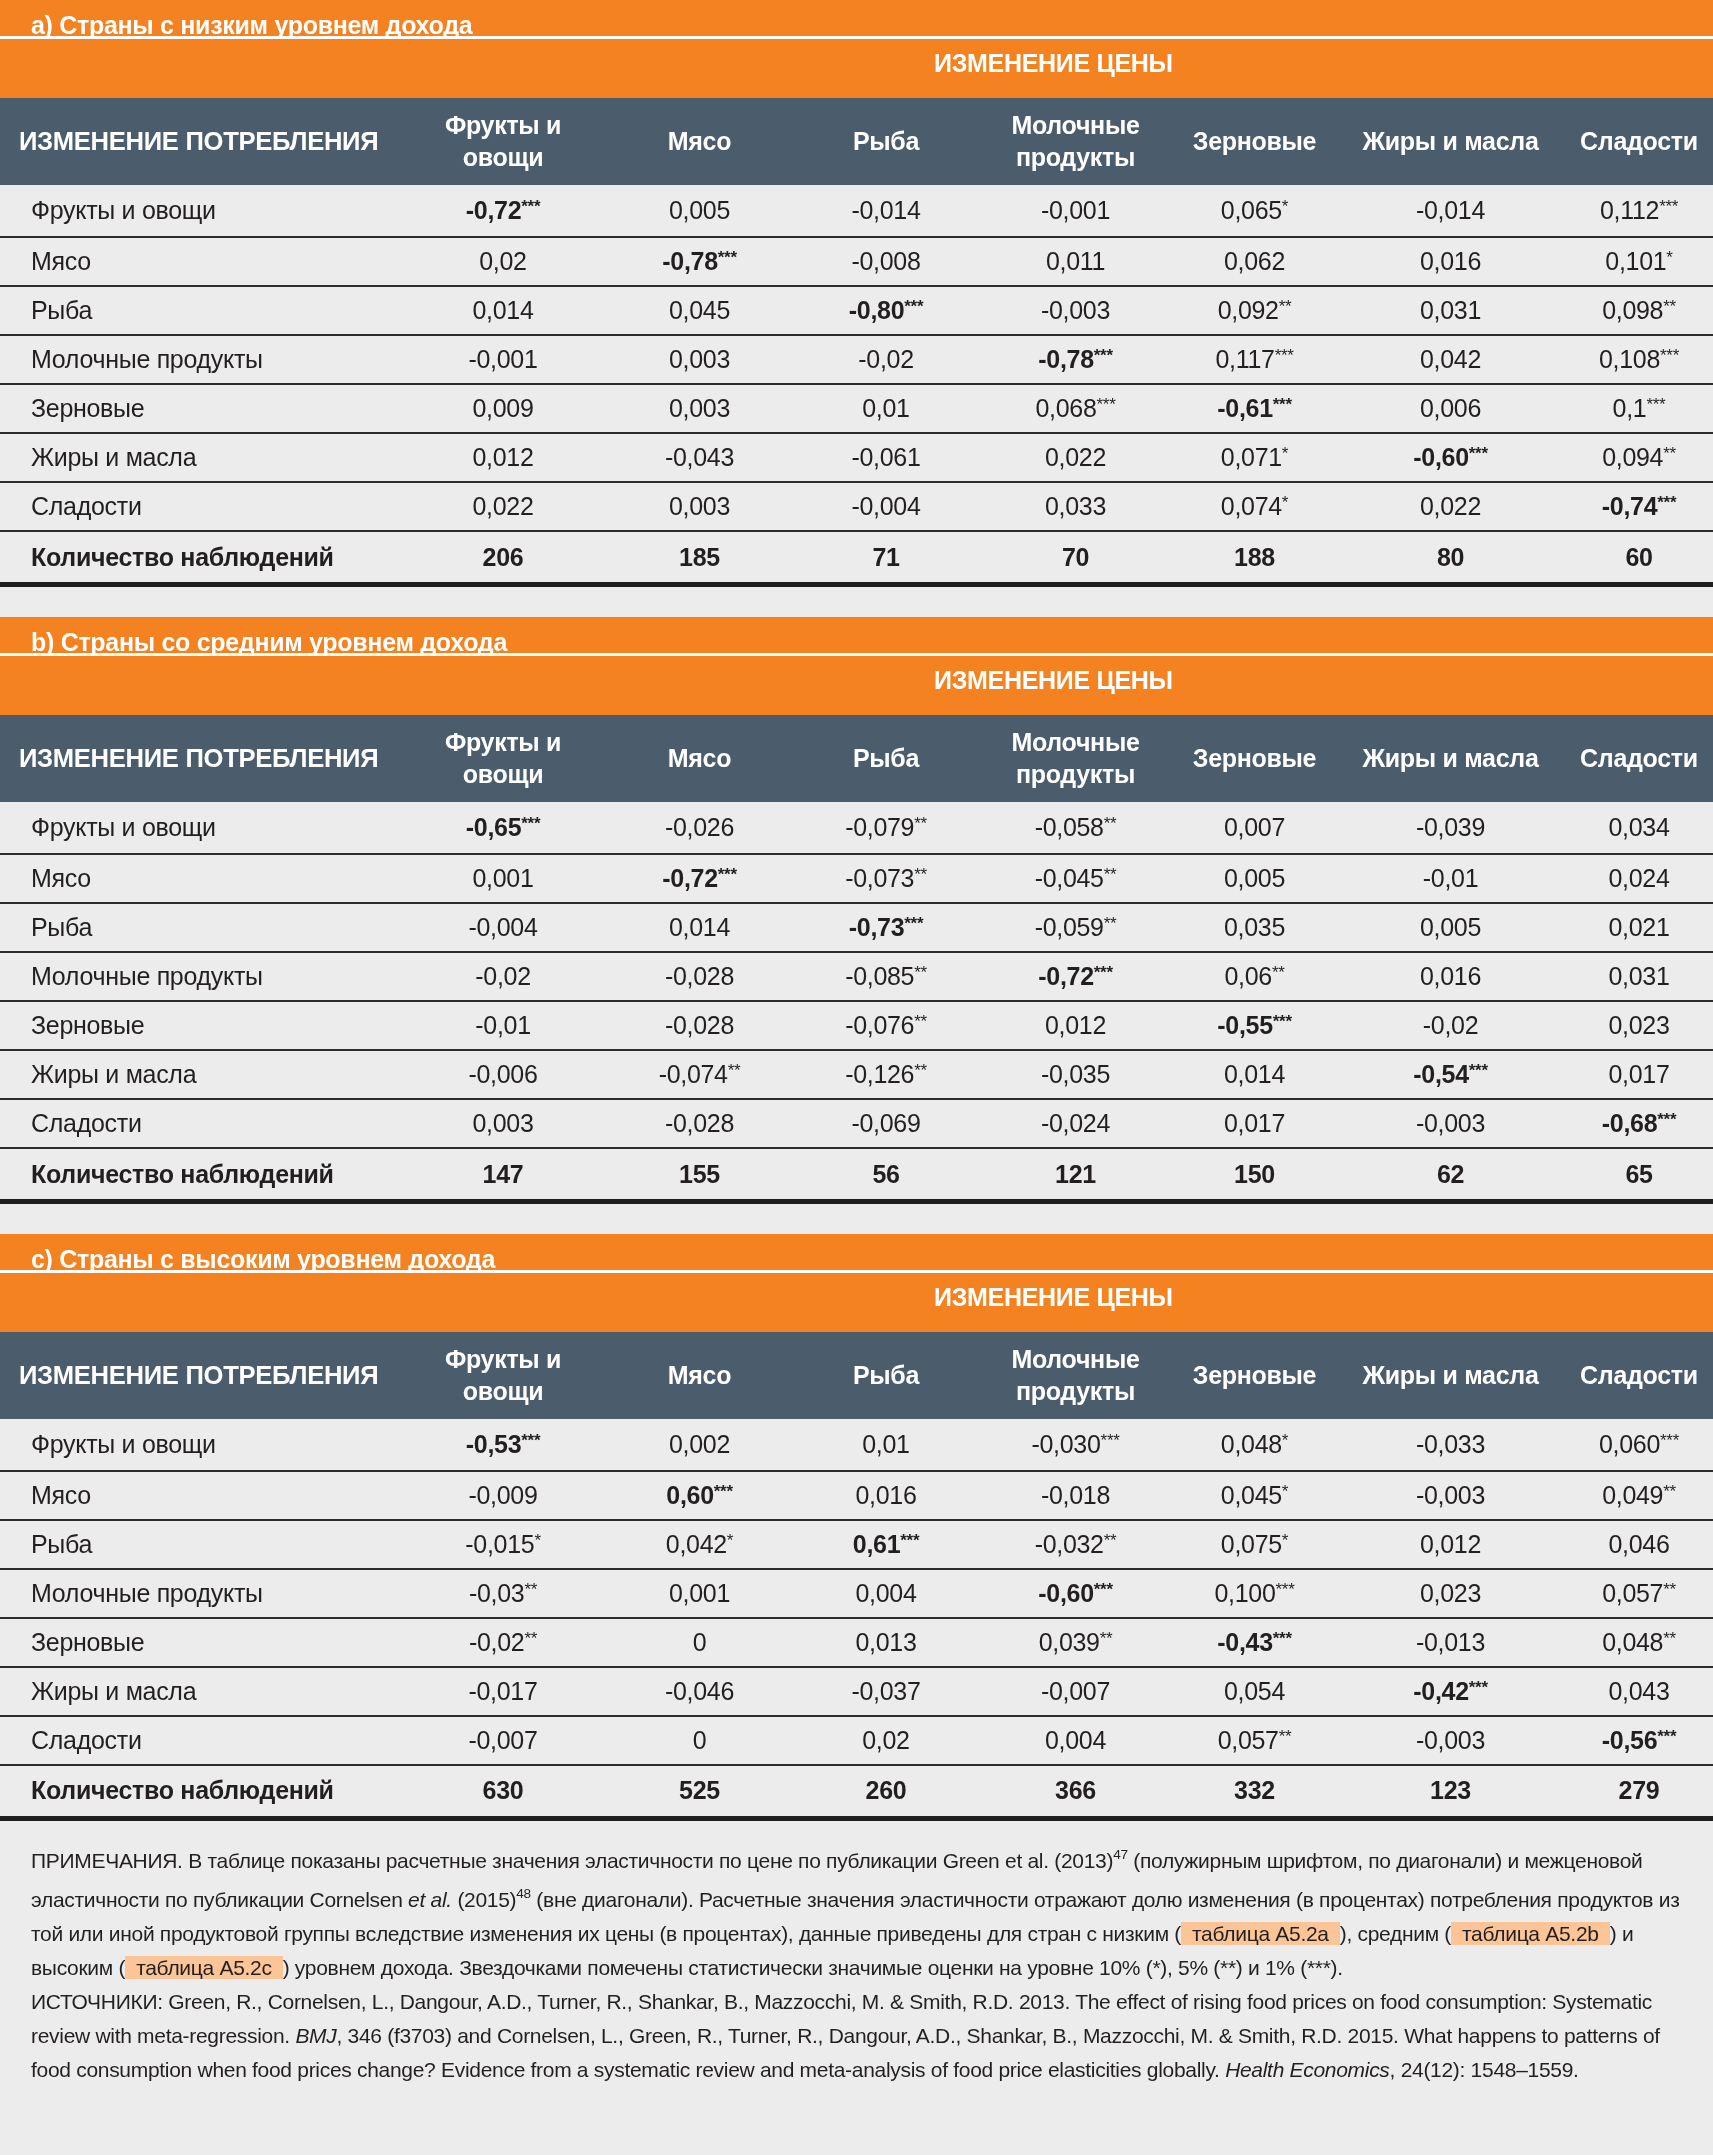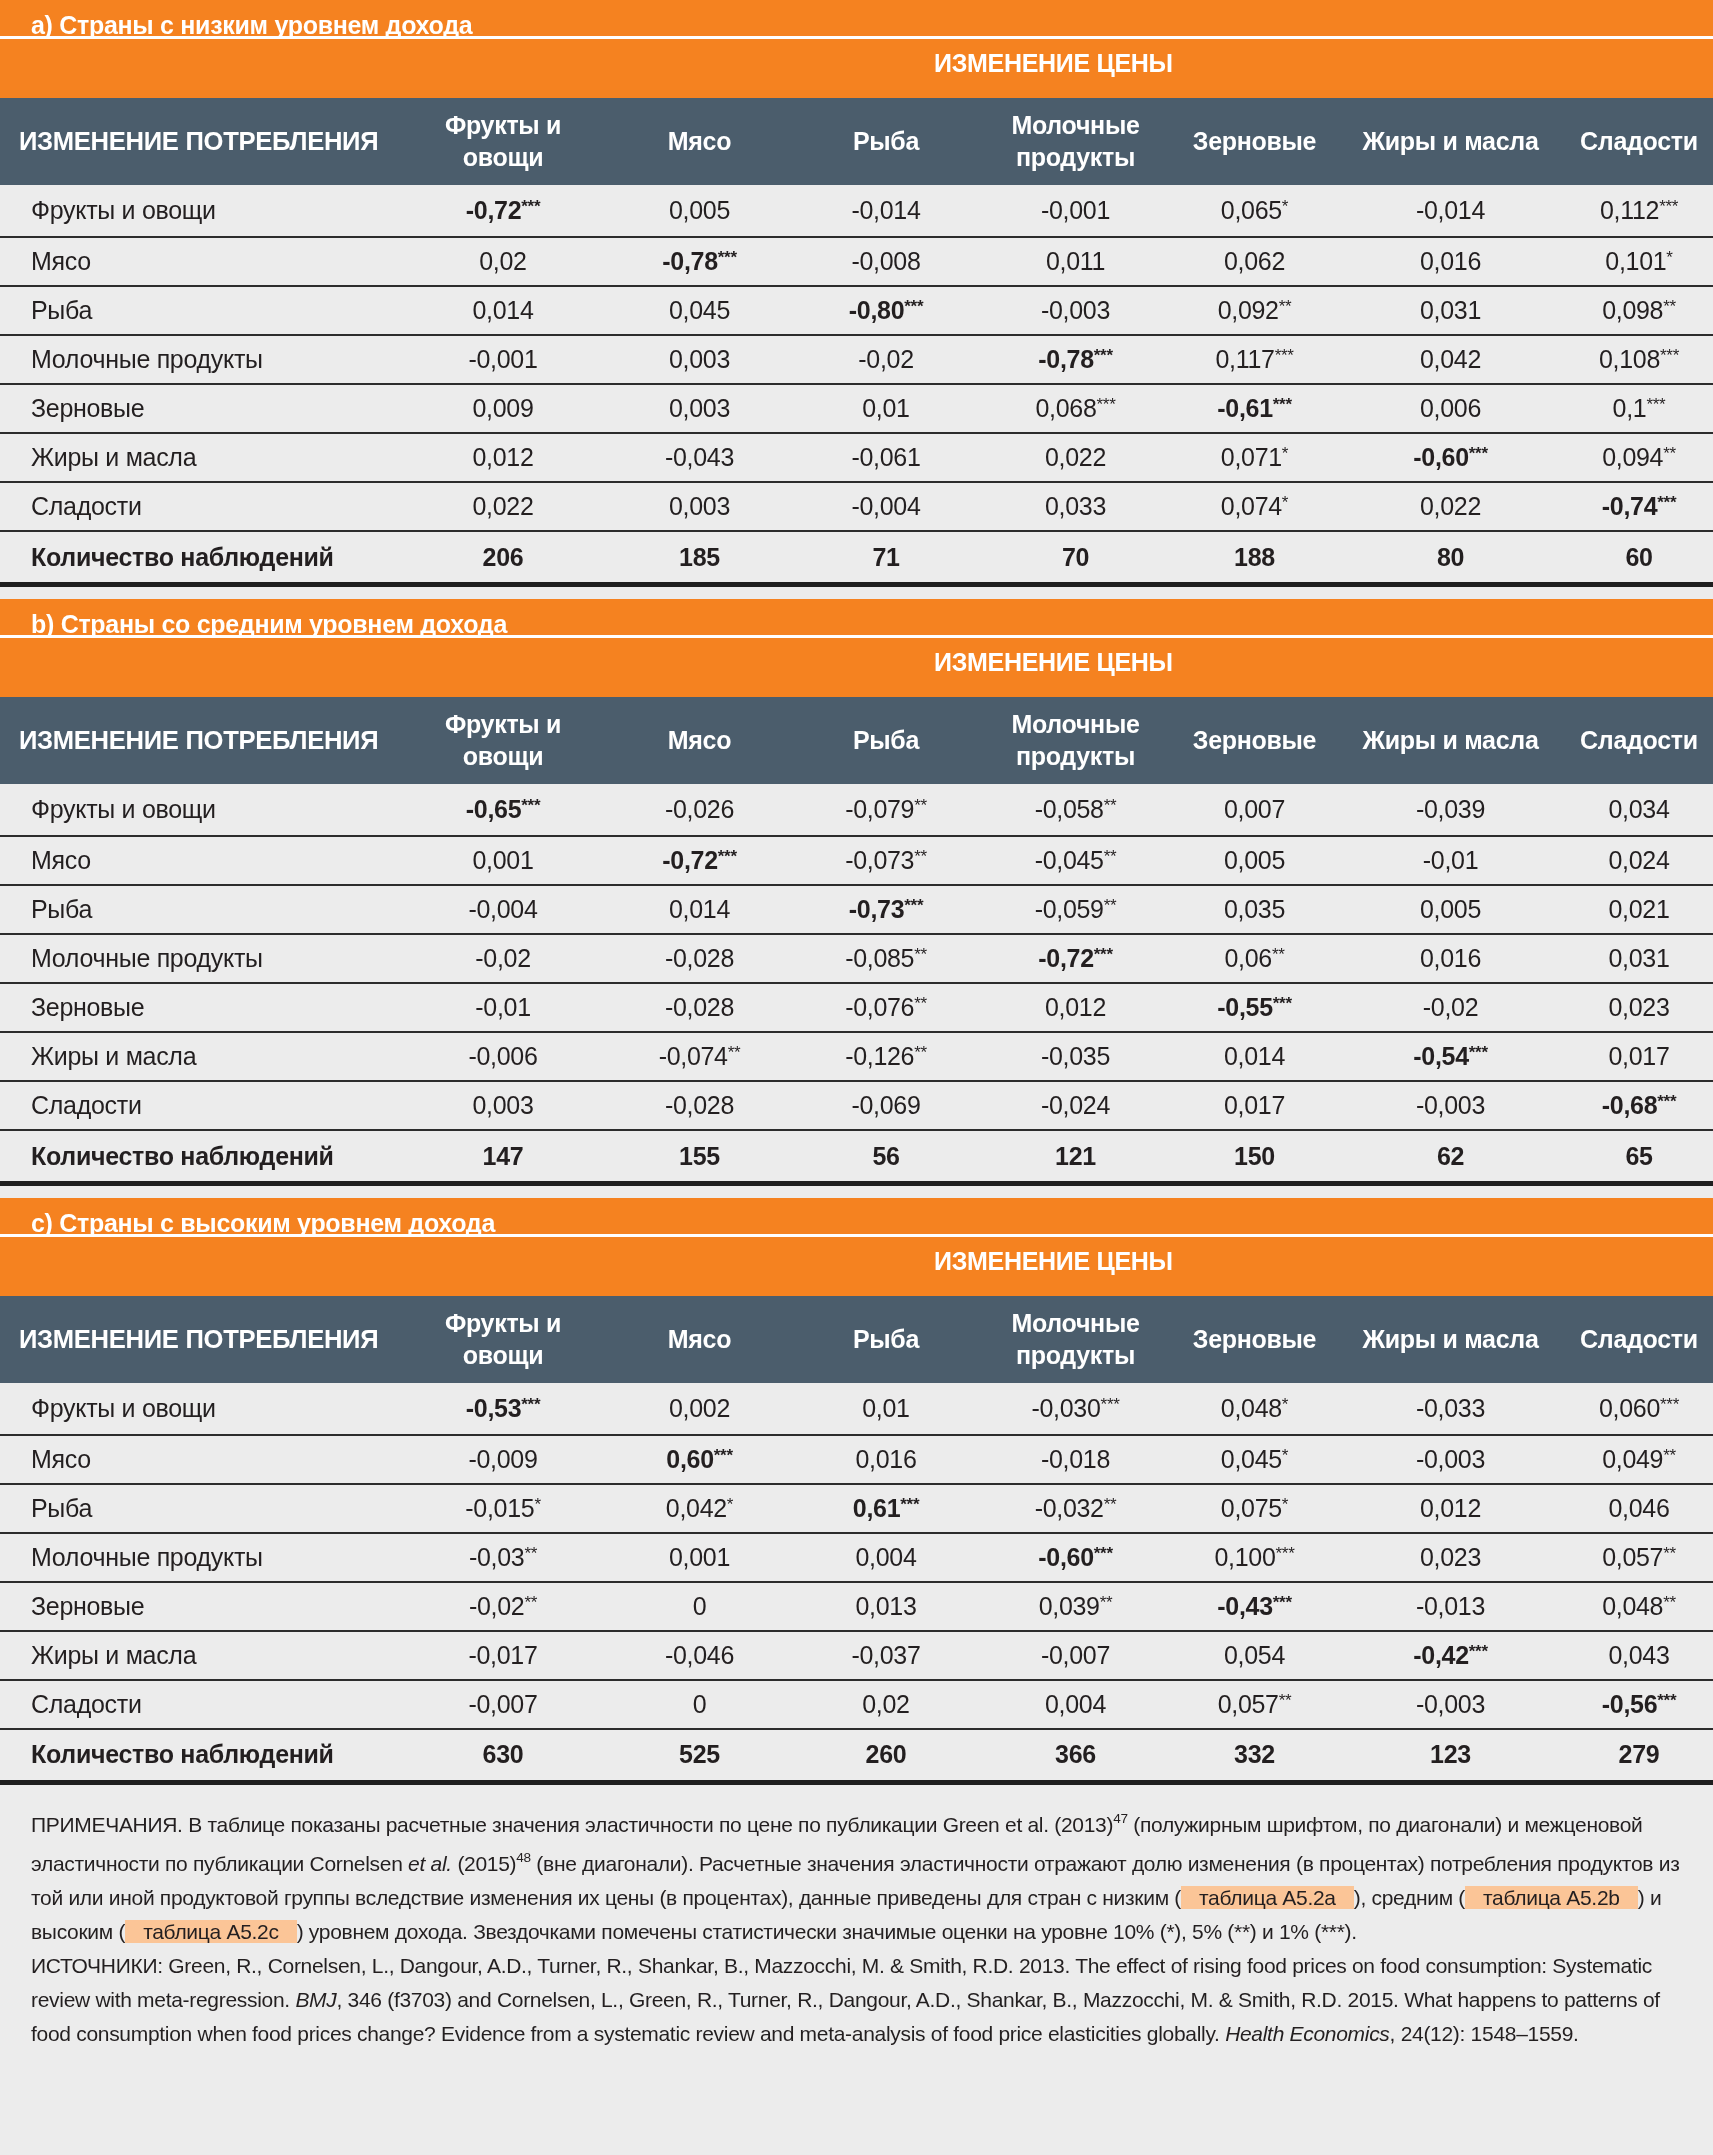--- a/index.html
+++ b/index.html
@@ -1,19 +1,19 @@
 <!DOCTYPE html>
 <html style="font-size:13.6px"><head>
 <meta charset="utf-8">
 <style>
   * { box-sizing: border-box; margin: 0; padding: 0; }
   html, body { width: 1714px; background: #ececec; }
   body { font-family: "Liberation Sans", "DejaVu Sans", sans-serif; color: #231f20; }
   .section { width: 1714px; position: relative; }
-  .section + .section { margin-top: 12px; }
+  .section + .section { margin-top: 30px; }
   .sec-title {
     height: 36px; background: #f58220; color: #fff;
     font-weight: bold; font-size: 25px; line-height: 51px;
     padding-left: 31px; letter-spacing: -0.3px;
   }
   .sec-divider { height: 3.4px; background: #fff; }
   .price-band {
     height: 59px; background: #f58220; color: #fff; font-weight: bold;
     font-size: 25px; line-height: 49px; position: relative;
   }
@@ -32,21 +32,21 @@
     height: 49px; font-size: 25px; text-align: center; border-bottom: 2.6px solid #2c2c2c;
     background: #ececec; letter-spacing: -0.3px; padding: 0 3.4px;
   }
   tbody td.lbl { text-align: left; padding-left: 31px; }
   tbody tr:first-child td { height: 52px; }
   tbody tr.total td { font-weight: bold; height: 53px; border-bottom: 5.1px solid #1f1f1f; }
   .b { font-weight: bold; }
   sup.st { font-size: 17px; vertical-align: 6.8px; font-weight: normal; }
   .b sup.st { font-weight: bold; }
   .footer { padding: 17px 31px 8.5px 31px; font-size: 21px; line-height: 34px; letter-spacing: -0.3px; color: #231f20; }
-  .footer .hl { background: #fbc597; padding: 0 18px; }
+  .footer .hl { background: #fbc597; padding: 0 11px; }
   .footer sup { font-size: 13.6px; vertical-align: 8.5px; }
   .footer i { font-style: italic; }
 </style>
 </head>
 <body>
 
 <div id="tables">
   <div class="section">
     <div class="sec-title">a) Страны с низким уровнем дохода</div>
     <div class="sec-divider"></div>

